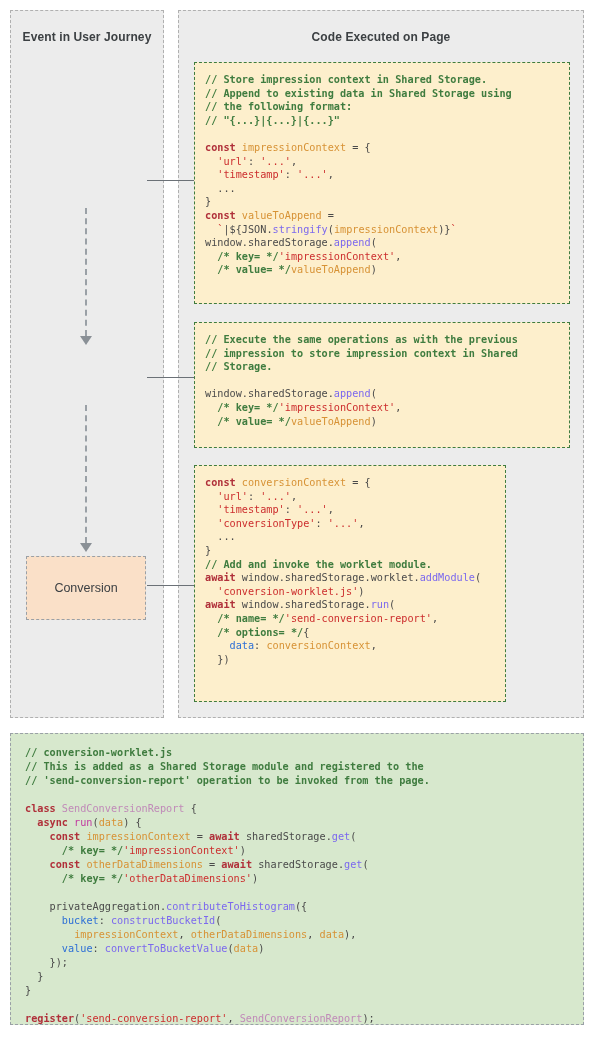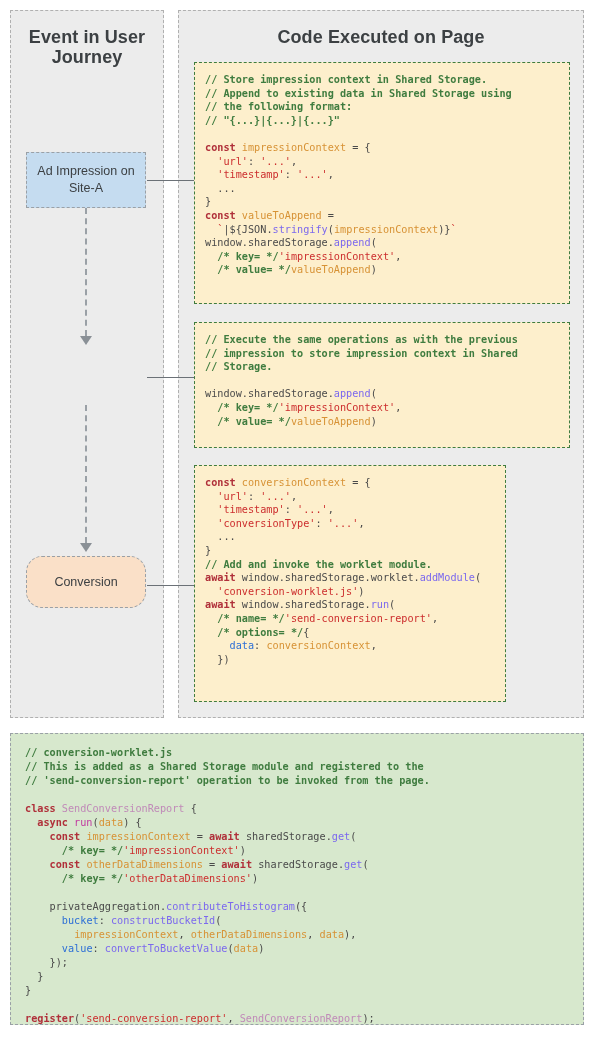--- a/index.html
+++ b/index.html
@@ -22,21 +22,21 @@
     background: #ececec;
     border: 1px dashed #b0b0b0;
   }
   #panel-left  { left: 10px;  top: 10px; width: 154px; height: 708px; }
   #panel-right { left: 178px; top: 10px; width: 406px; height: 708px; }
 
   .panel-title {
     position: absolute;
     left: 0; right: 0;
     text-align: center;
-    font-size: 18px;
+    font-size: 12px;
     font-weight: bold;
     color: #3c4043;
     line-height: 20px;
     letter-spacing: .1px;
   }
   #panel-left .panel-title  { top: 16px; }
   #panel-right .panel-title { top: 16px; }
 
   
   .node {
@@ -49,21 +49,21 @@
     font-size: 12.5px;
     color: #3c4043;
     line-height: 17px;
     padding: 2px 4px;
   }
   .node.blue   { background: #c5dcf0; }
   .node.orange { background: #fae0c8; }
 
   #node-impression-a { left: 26px; top: 152px; width: 120px; height: 56px; }
   #node-impression-b { left: 26px; top: 349px; width: 120px; height: 56px; }
-  #node-conversion   { left: 26px; top: 556px; width: 120px; height: 52px; border-radius: 16px; }
+  #node-conversion   { left: 26px; top: 556px; width: 120px; height: 64px; }
 
   
   .vline {
     position: absolute;
     left: 85px;
     width: 0;
     border-left: 2px dashed #9aa0a6;
   }
   #vline-1 { top: 208px; height: 128px; }
   #vline-2 { top: 405px; height: 138px; }
@@ -142,23 +142,20 @@
 <div id="root">
 
   <div class="panel" id="panel-left">
     <div class="panel-title">Event in User Journey</div>
   </div>
 
   <div class="panel" id="panel-right">
     <div class="panel-title">Code Executed on Page</div>
   </div>
 
-  <div class="node blue" id="node-impression-a">
-    <span>Ad Impression on Site-A</span>
-  </div>
 
 
   <div class="node orange" id="node-conversion">
     <span>Conversion</span>
   </div>
 
   <div class="vline" id="vline-1"></div>
   <div class="vhead" id="vhead-1"></div>
   <div class="vline" id="vline-2"></div>
   <div class="vhead" id="vhead-2"></div>

